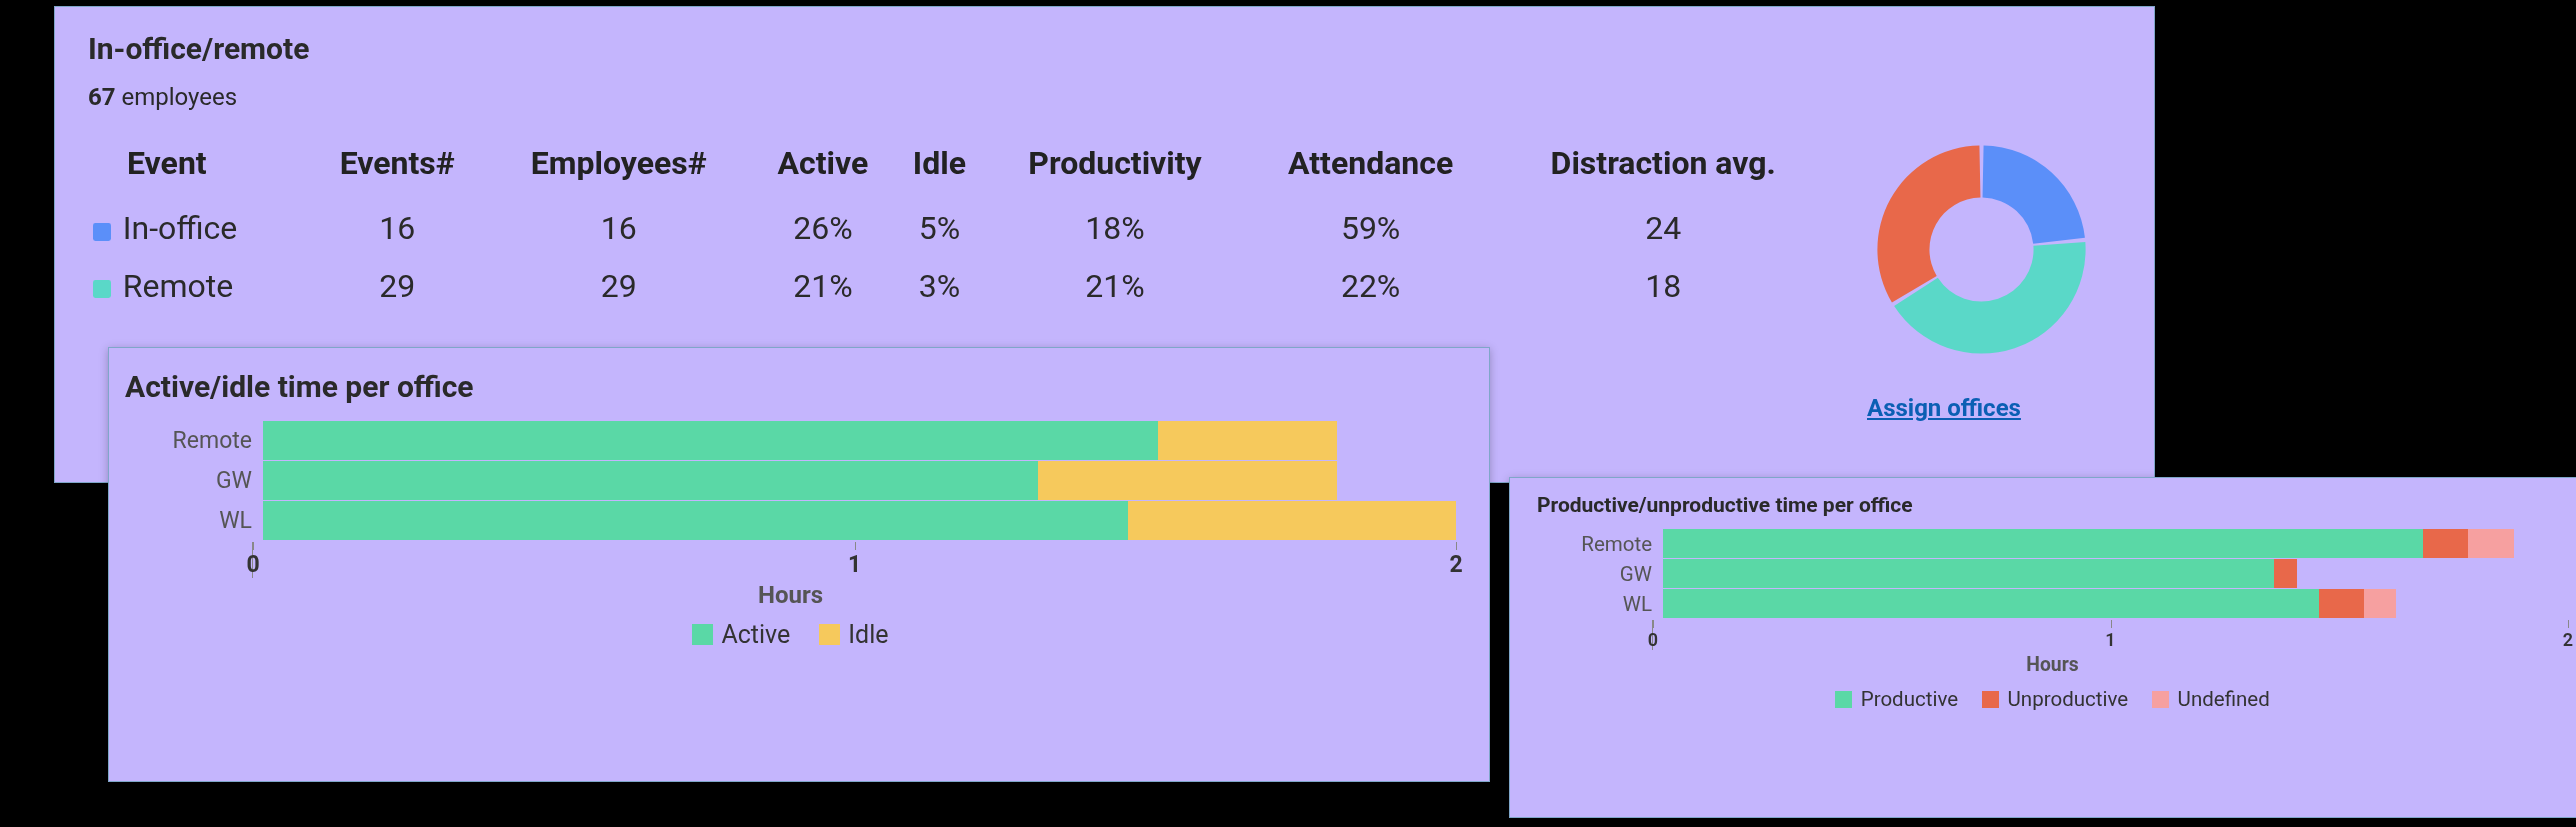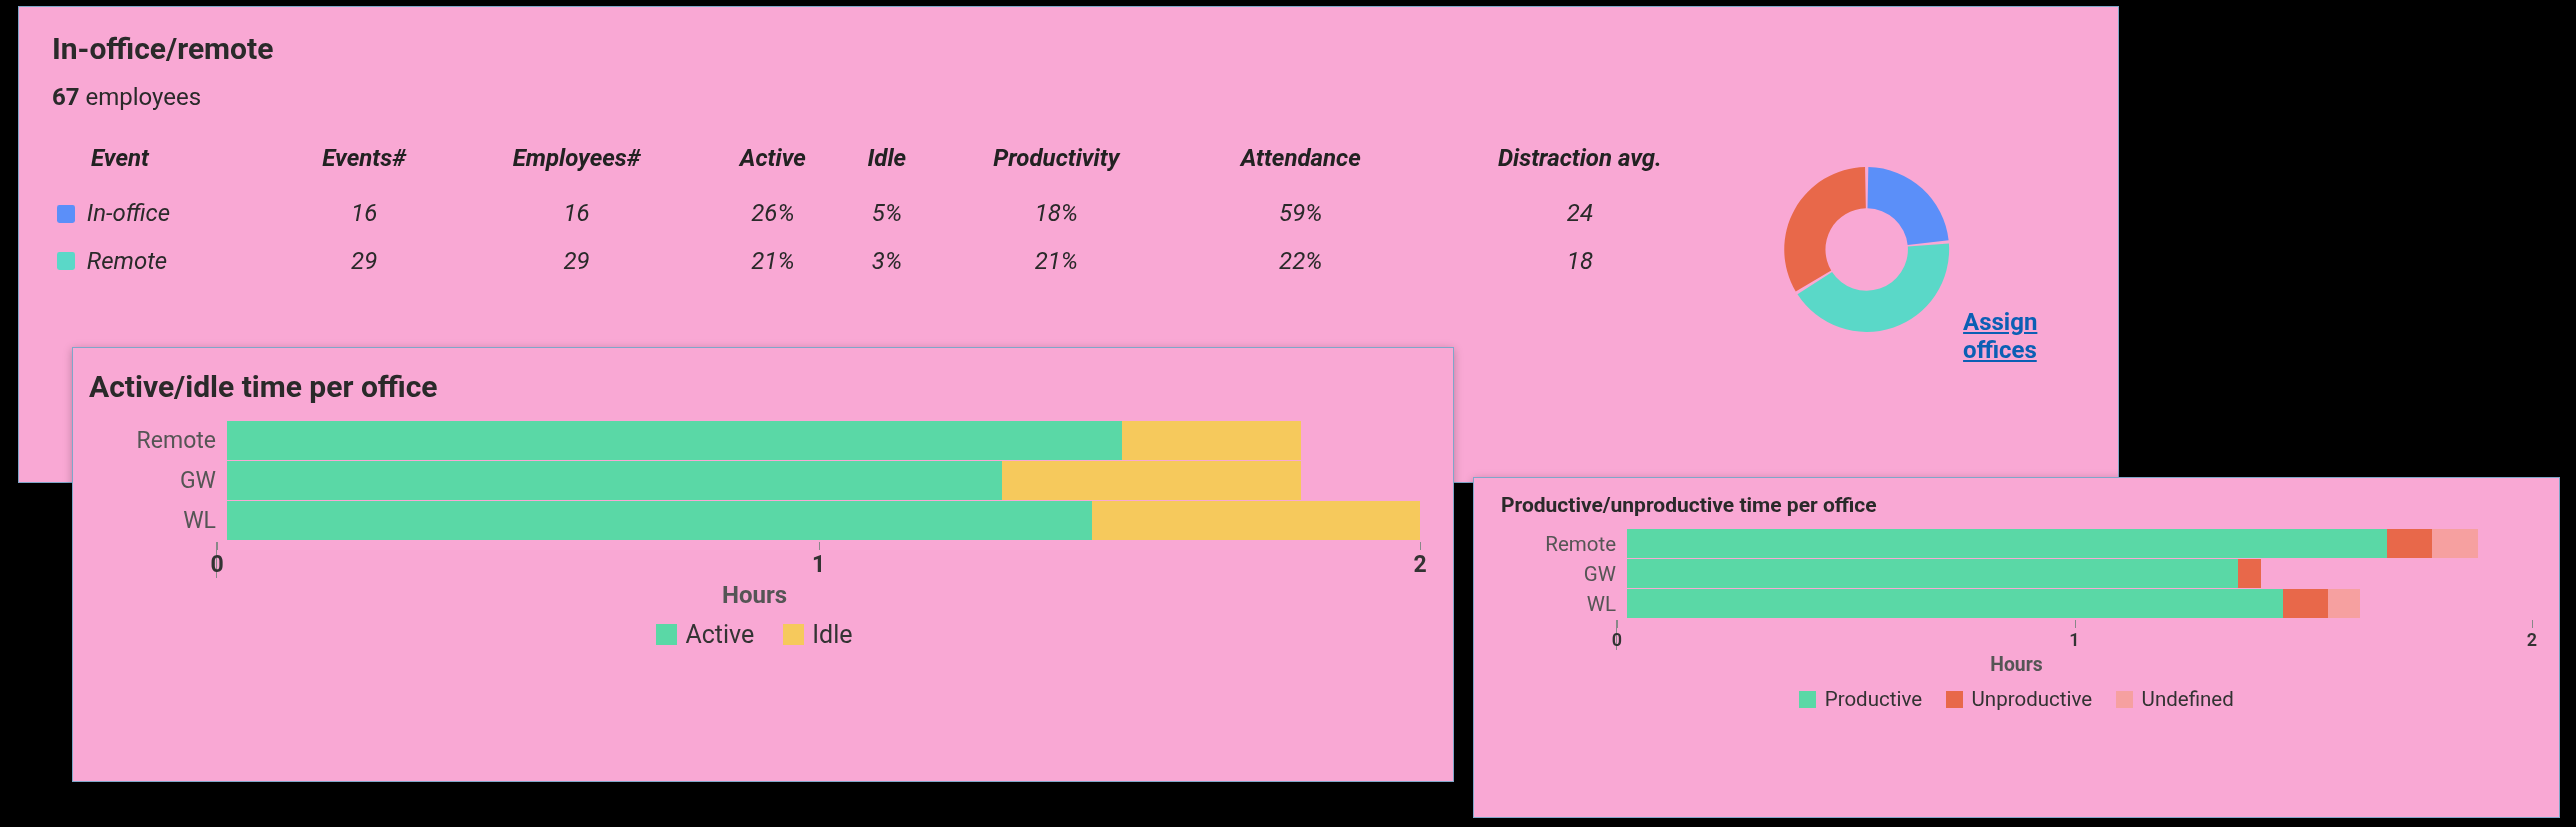--- a/index.html
+++ b/index.html
@@ -14,36 +14,36 @@
     --grid:#d7d7d7;
     --link:#0b5fb4;
     --card-border:#7fa6c9;
     --shadow:0 2.4px 8.5px rgba(0,0,0,.25);
     font-family: "Segoe UI", Roboto, "Helvetica Neue", Arial, sans-serif;
   }
   html,body{margin:0;padding:0;background:#000;}
   .stage{position:relative;width:2576px;height:827px;background:#000;color:var(--text);}
 
   
-  .card{position:absolute;background:#f9a8d4;border:1.8px solid var(--card-border);box-shadow:var(--shadow);padding:24px 33px;box-sizing:border-box;}
+  .card{position:absolute;background:#c4b5fd;border:1.8px solid var(--card-border);box-shadow:var(--shadow);padding:24px 33px;box-sizing:border-box;margin-left:36px;}
   .card h2{margin:0 0 17px 0;font-size:30px;font-weight:700;}
   .subtext{font-size:24px;margin-bottom:24px;}
   .subtext b{font-weight:700;text-align:right;}
 
   
   #card-summary{left:18px;top:6px;width:2101px;height:477px;}
 
   .sum-body{display:flex;align-items:flex-start;gap:36px;}
-  table.sum{border-collapse:collapse;width:1763px;font-size:24px;font-style:italic;}
+  table.sum{border-collapse:collapse;width:1763px;font-size:32px;}
   table.sum th{text-align:center;font-weight:700;padding:8.5px 4.8px 18px 4.8px;color:#222;}
   table.sum th:first-child{text-align:left;padding-left:39px;}
   table.sum td{text-align:center;padding:9.7px 4.8px;}
   table.sum td.ev{text-align:left;}
   .swatch{display:inline-block;width:18px;height:18px;border-radius:2.4px;margin-right:12px;vertical-align:-1.8px;}
-  .donut-wrap{flex:0 0 254px;display:flex;align-items:flex-end;gap:6px;}
+  .donut-wrap{flex:0 0 254px;display:flex;flex-direction:column;gap:6px;}
   .assign{color:var(--link);font-weight:700;text-decoration:underline;font-size:24px;cursor:pointer;margin-top:24px;}
 
   
   #card-active{left:72px;top:347px;width:1382px;height:435px;padding:21px 33px 15px 16px;}
   
   #card-prod  {left:1473px;top:477px;width:1087px;height:341px;padding:15px 27px 11px 27px;}
   #card-prod h2{font-size:21px;margin-bottom:12px;}
 
   
   .hbar-chart{position:relative;}

